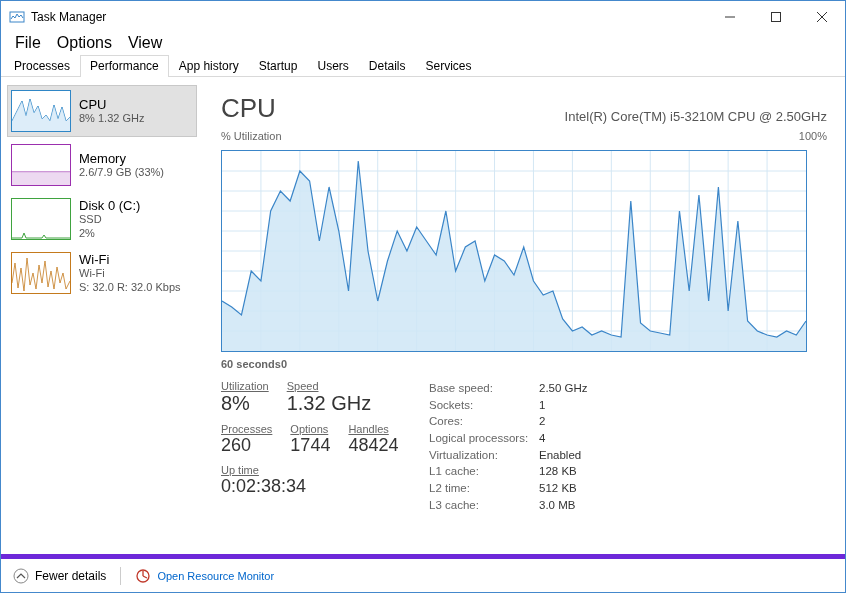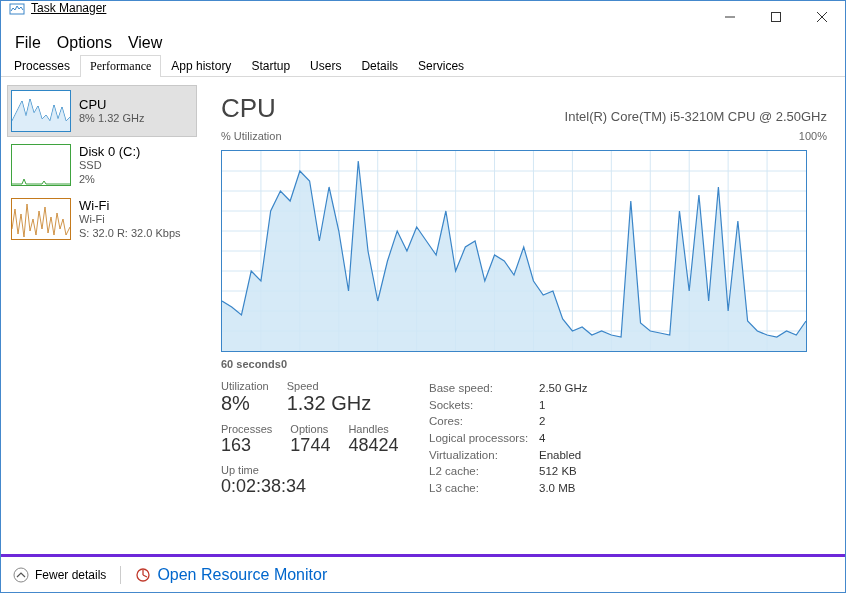--- a/index.html
+++ b/index.html
@@ -1,53 +1,53 @@
 <!DOCTYPE html>
 <html><head>
 <meta charset="utf-8">
 <style>
 * { box-sizing: border-box; margin: 0; padding: 0; }
 body { font-family: "Segoe UI", Tahoma, sans-serif; font-size: 12px; color: #000; background: #fff; width: 846px; height: 593px; overflow: hidden; border: 1px solid #4488cc; }
-.titlebar { height: 31px; display: flex; align-items: flex-start; padding: 0 0 0 8px; background: #fff; text-decoration: underline; }
+.titlebar { height: 31px; display: flex; align-items: center; padding: 0 0 0 8px; background: #fff; }
 .titlebar .icon { width: 16px; height: 16px; margin-right: 6px; }
 .titlebar .title { font-size: 12px; color: #000; flex: 1; }
 .titlebar .win-controls { display: flex; }
 .titlebar .win-btn { width: 46px; height: 31px; display: flex; align-items: center; justify-content: center; color: #555; }
 .menubar { height: 22px; display: flex; align-items: center; padding: 0 6px; }
 .menubar .menu-item { padding: 2px 8px; font-size: 16px; cursor: default; }
 .tabbar { height: 23px; display: flex; border-bottom: 1px solid #d9d9d9; padding-left: 3px; }
 .tabbar .tab { padding: 3px 9px 4px; font-size: 12px; border: 1px solid transparent; border-bottom: none; position: relative; bottom: -1px; cursor: default; }
-.tabbar .tab.active { border-color: #d9d9d9; background: #fff; font-family: Liberation Serif, serif; }
+.tabbar .tab.active { border-color: #d9d9d9; background: #fff; }
 .content { display: flex; height: calc(100% - 31px - 22px - 23px - 38px); }
 .sidebar { width: 202px; padding: 8px 6px; }
 .side-item { height: 52px; display: flex; align-items: center; border: 1px solid transparent; padding: 3px; margin-bottom: 2px; cursor: default; }
 .side-item.selected { background: #e1e1e1; border-color: #c8c8c8; }
 .side-thumb { width: 60px; height: 42px; border: 1px solid #999; background: #fff; margin-right: 8px; position: relative; overflow: hidden; }
 .side-text .t1 { font-size: 13px; font-weight: 400; color: #000; }
 .side-text .t2 { font-size: 11px; color: #555; line-height: 1.2; }
 .main { flex: 1; padding: 16px 18px 10px 18px; overflow: hidden; }
 .main-header { display: flex; justify-content: space-between; align-items: flex-end; margin-bottom: 6px; }
 .main-title { font-size: 26px; font-weight: 400; color: #444; }
 .main-subtitle { font-size: 13px; color: #555; }
 .chart-labels { display: flex; justify-content: space-between; font-size: 11px; color: #666; margin-bottom: 8px; }
 .chart-box { width: 586px; height: 202px; border: 1px solid #3a85c8; position: relative; background: #fff; }
 .chart-footer { display: flex; justify-content: flex-start; font-size: 11px; color: #666; margin-top: 6px; margin-bottom: 10px; font-weight: bold; }
 .stats { display: flex; }
 .stats-left { width: 200px; }
 .stats-right { margin-left: 8px; }
 .stat-group { display: flex; gap: 18px; margin-bottom: 8px; }
-.stat-block .lbl { font-size: 11px; color: #666; }
+.stat-block .lbl { font-size: 11px; color: #666; text-decoration: underline; }
 .stat-block .val { font-size: 20px; color: #333; }
 .spec-row { display: flex; font-size: 11.5px; line-height: 1.45; }
 .spec-row .k { width: 110px; color: #666; }
 .spec-row .v { color: #333; }
-.footer { height: 38px; border-top: 3px solid #6d28d9; display: flex; align-items: center; padding: 0 12px; gap: 10px; }
+.footer { height: 38px; border-top: 5px solid #6d28d9; display: flex; align-items: center; padding: 0 12px; gap: 10px; }
 .footer .fewer { display: flex; align-items: center; gap: 6px; font-size: 12px; cursor: default; }
 .footer .divider { width: 1px; height: 18px; background: #ccc; margin: 0 4px; }
-.footer .orm-link { color: #0066cc; font-size: 16px; display: flex; align-items: center; gap: 6px; cursor: default; }
+.footer .orm-link { color: #0066cc; font-size: 11px; display: flex; align-items: center; gap: 6px; cursor: default; }
 svg { display: block; }
 </style>
 </head>
 <body>
 
 <div class="titlebar">
   <span class="icon">
     <svg width="16" height="16" viewBox="0 0 16 16">
         <rect x="1" y="3" width="14" height="10" fill="none" stroke="#3a85c8" stroke-width="1"></rect>
         <polyline points="2,10 4,7 6,9 8,5 10,8 12,6 14,9" fill="none" stroke="#3a85c8" stroke-width="1"></polyline>
@@ -99,20 +99,32 @@
             <polyline points="0,30 5,20 10,10 14,25 18,8 22,22 26,15 30,28 34,24 38,30 42,14 46,28 50,16 54,30 58,26" fill="none" stroke="#2f86c6" stroke-width="1"></polyline>
             <polyline points="0,30 5,20 10,10 14,25 18,8 22,22 26,15 30,28 34,24 38,30 42,14 46,28 50,16 54,30 58,26 58,40 0,40" fill="#cfe6f6" opacity="0.7"></polyline>
           </svg>
       </div>
       <div class="side-text">
         <div class="t1">CPU</div>
         <div class="t2">8%  1.32 GHz</div>
       </div>
     </div>
 
+    <div class="side-item">
+      <div class="side-thumb" style="border-color:#9b2fae;">
+        <svg width="58" height="40" viewBox="0 0 58 40">
+            <polyline points="0,27 58,27" stroke="#9b2fae" stroke-width="1" fill="none"></polyline>
+            <rect x="0" y="27" width="58" height="13" fill="#e8d0ee" opacity="0.8"></rect>
+          </svg>
+      </div>
+      <div class="side-text">
+        <div class="t1">Memory</div>
+        <div class="t2">2.6/7.9 GB (33%)</div>
+      </div>
+    </div>
 
     <div class="side-item">
       <div class="side-thumb" style="border-color:#3fa33f;">
         <svg width="58" height="40" viewBox="0 0 58 40">
             <polyline points="0,39 10,39 12,34 14,39 30,39 32,36 34,39 58,39" stroke="#3fa33f" stroke-width="1" fill="none"></polyline>
           </svg>
       </div>
       <div class="side-text">
         <div class="t1">Disk 0 (C:)</div>
         <div class="t2" style="white-space:pre-line;">SSD
@@ -188,21 +200,21 @@
             <div class="val">8%</div>
           </div>
           <div class="stat-block">
             <div class="lbl">Speed</div>
             <div class="val">1.32 GHz</div>
           </div>
         </div>
         <div class="stat-group">
           <div class="stat-block">
             <div class="lbl">Processes</div>
-            <div class="val" style="font-size:18px">163</div>
+            <div class="val" style="font-size:18px">260</div>
           </div>
           <div class="stat-block">
             <div class="lbl">Options</div>
             <div class="val" style="font-size:18px">1744</div>
           </div>
           <div class="stat-block">
             <div class="lbl">Handles</div>
             <div class="val" style="font-size:18px">48424</div>
           </div>
         </div>
@@ -226,21 +238,25 @@
           </div>
           <div class="spec-row">
             <div class="k">Logical processors:</div>
             <div class="v">4</div>
           </div>
           <div class="spec-row">
             <div class="k">Virtualization:</div>
             <div class="v">Enabled</div>
           </div>
           <div class="spec-row">
-            <div class="k">L2 cache:</div>
+            <div class="k">L1 cache:</div>
+            <div class="v">128 KB</div>
+          </div>
+          <div class="spec-row">
+            <div class="k">L2 time:</div>
             <div class="v">512 KB</div>
           </div>
           <div class="spec-row">
             <div class="k">L3 cache:</div>
             <div class="v">3.0 MB</div>
           </div>
         </div>
     </div>
   </div>
 </div>

